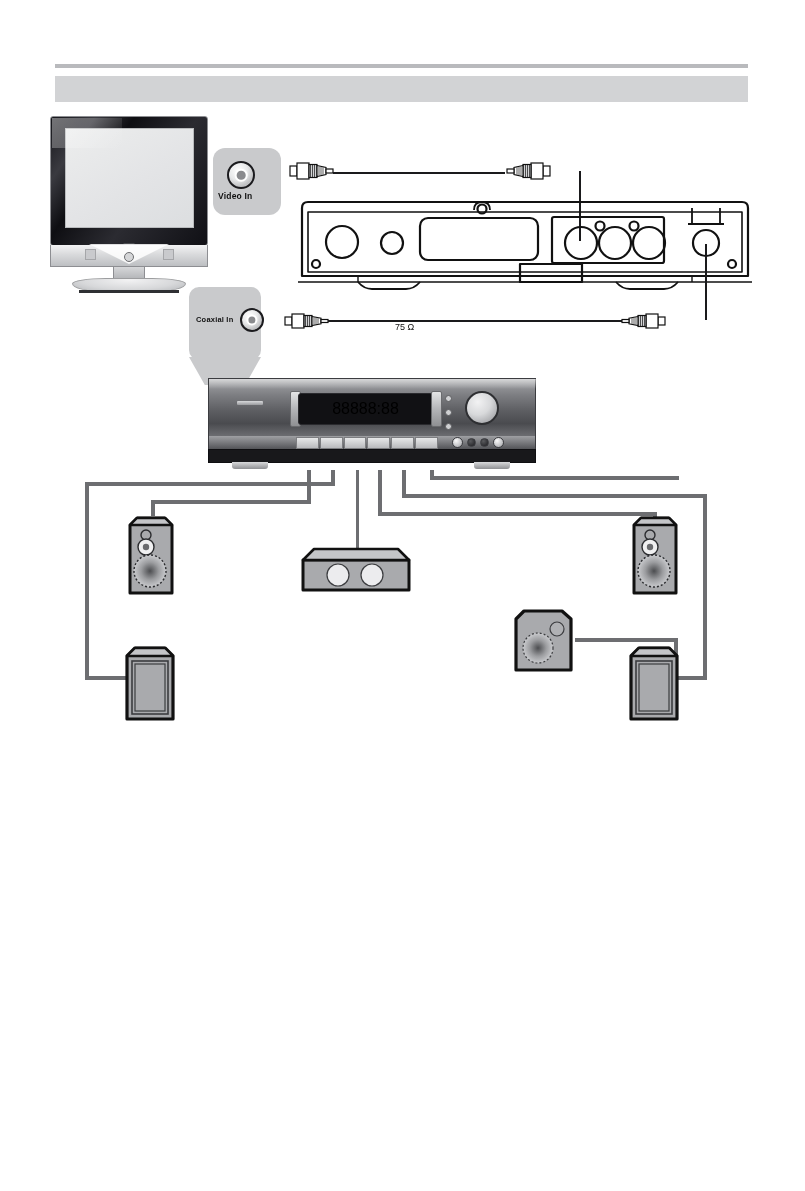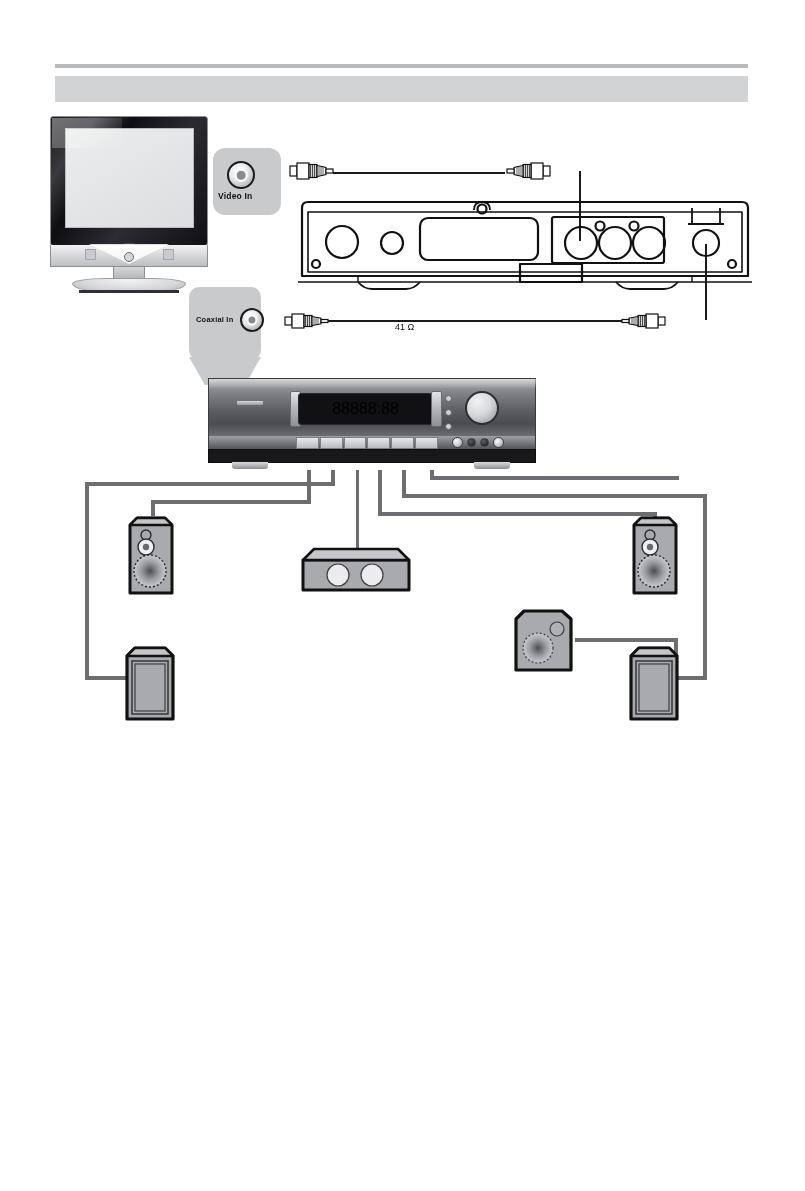--- a/index.html
+++ b/index.html
@@ -225,21 +225,21 @@
         <line x1="21.5" y1="7.5" x2="21.5" y2="18.5"></line>
           <line x1="23.5" y1="7.5" x2="23.5" y2="18.5"></line>
         <line x1="25.5" y1="7.5" x2="25.5" y2="18.5"></line>
           <line x1="30" y1="9.4" x2="30" y2="16.6"></line>
         <line x1="32" y1="9.8" x2="32" y2="16.2"></line>
           <line x1="34" y1="10.2" x2="34" y2="15.8"></line>
       </g>
     </svg>
   </div>
   <div class="wire" style="left:328px;top:320px;width:294px;height:1.6px;"></div>
-  <div class="lbl-ohm">41 Ω</div>
+  <div class="lbl-ohm">75 Ω</div>
   <div class="plug" style="left:620px;top:308px;">
     <svg width="46" height="26" viewBox="0 0 46 26">
       <g fill="#ffffff" stroke="#111" stroke-width="1.2" transform="translate(46,0) scale(-1,1)">
         <rect x="1" y="9" width="7" height="8"></rect>
         <rect x="8" y="6" width="12" height="14"></rect>
         <rect x="20" y="7.5" width="8" height="11" fill="#d3d4d6"></rect>
         <path d="M28 8.5 L37 10.2 L37 15.8 L28 17.5 Z"></path>
         <rect x="37" y="11.5" width="7" height="3"></rect>
       </g>
       <g stroke="#111" stroke-width="0.7" transform="translate(46,0) scale(-1,1)">

